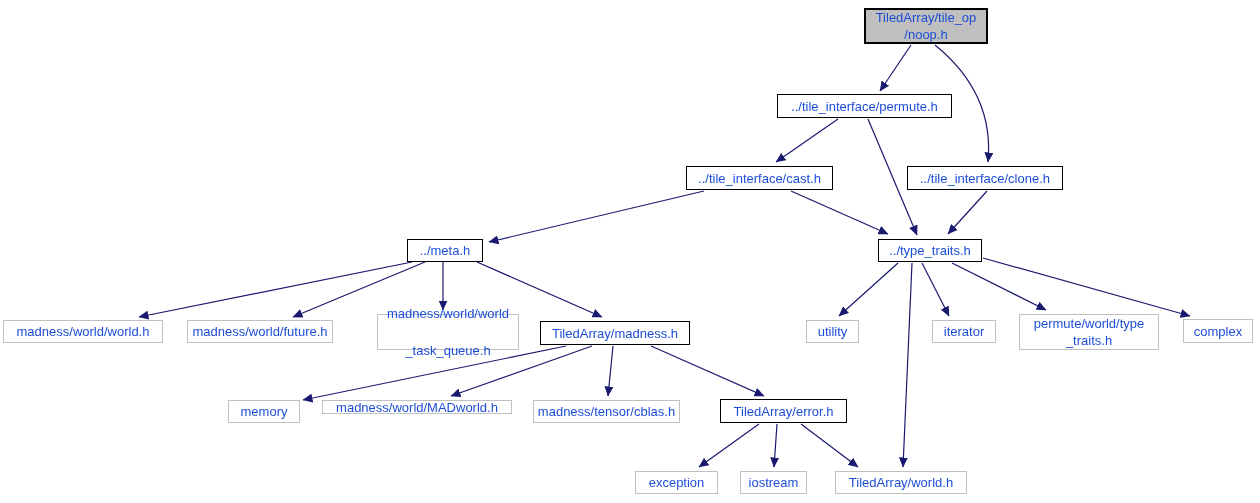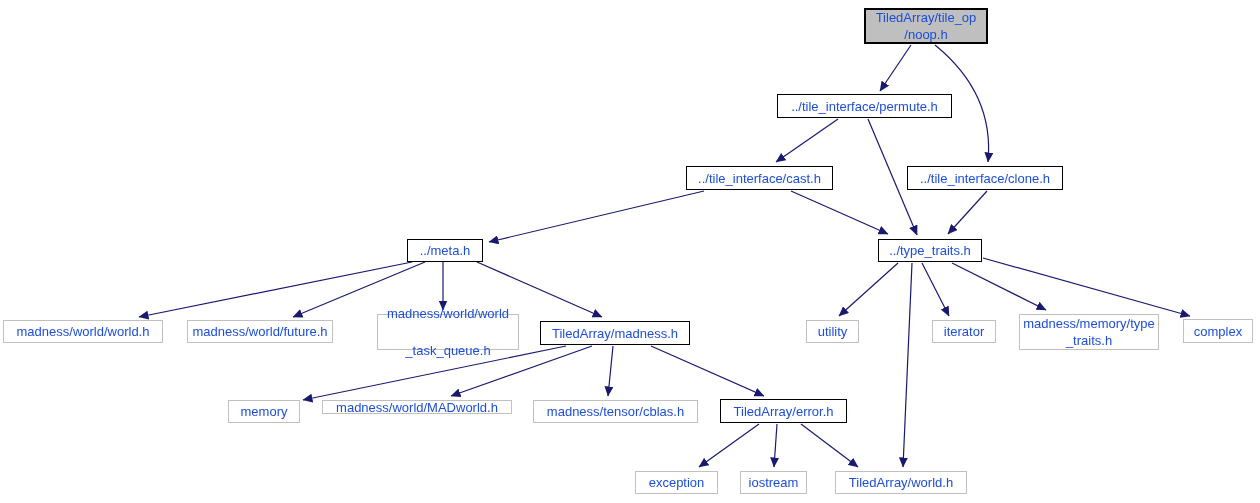--- a/index.html
+++ b/index.html
@@ -99,33 +99,33 @@
       <div class="node internal" style="left: 540px; top: 321px; width: 150px; height: 24px;">
         <span>TiledArray/madness.h</span>
       </div>
       <div class="node external" style="left: 806px; top: 320px; width: 53px; height: 23px;">
         <span>utility</span>
       </div>
       <div class="node external" style="left: 932px; top: 320px; width: 64px; height: 23px;">
         <span>iterator</span>
       </div>
       <div class="node external" style="left: 1019px; top: 314px; width: 140px; height: 36px;">
-        <span>madness/memory/type</span>
+        <span>permute/world/type</span>
         <span>_traits.h</span>
       </div>
       <div class="node external" style="left: 1183px; top: 319px; width: 70px; height: 24px;">
         <span>complex</span>
       </div>
       <div class="node external" style="left: 228px; top: 400px; width: 72px; height: 23px;">
         <span>memory</span>
       </div>
       <div class="node external" style="left: 322px; top: 400px; width: 190px; height: 14px;">
         <span>madness/world/MADworld.h</span>
       </div>
-      <div class="node external" style="left: 533px; top: 400px; width: 165px; height: 23px;">
+      <div class="node external" style="left: 533px; top: 400px; width: 147px; height: 23px;">
         <span>madness/tensor/cblas.h</span>
       </div>
       <div class="node internal" style="left: 720px; top: 399px; width: 127px; height: 24px;">
         <span>TiledArray/error.h</span>
       </div>
       <div class="node external" style="left: 635px; top: 471px; width: 83px; height: 23px;">
         <span>exception</span>
       </div>
       <div class="node external" style="left: 740px; top: 471px; width: 67px; height: 23px; align-items: center;">
         <span>iostream</span>

